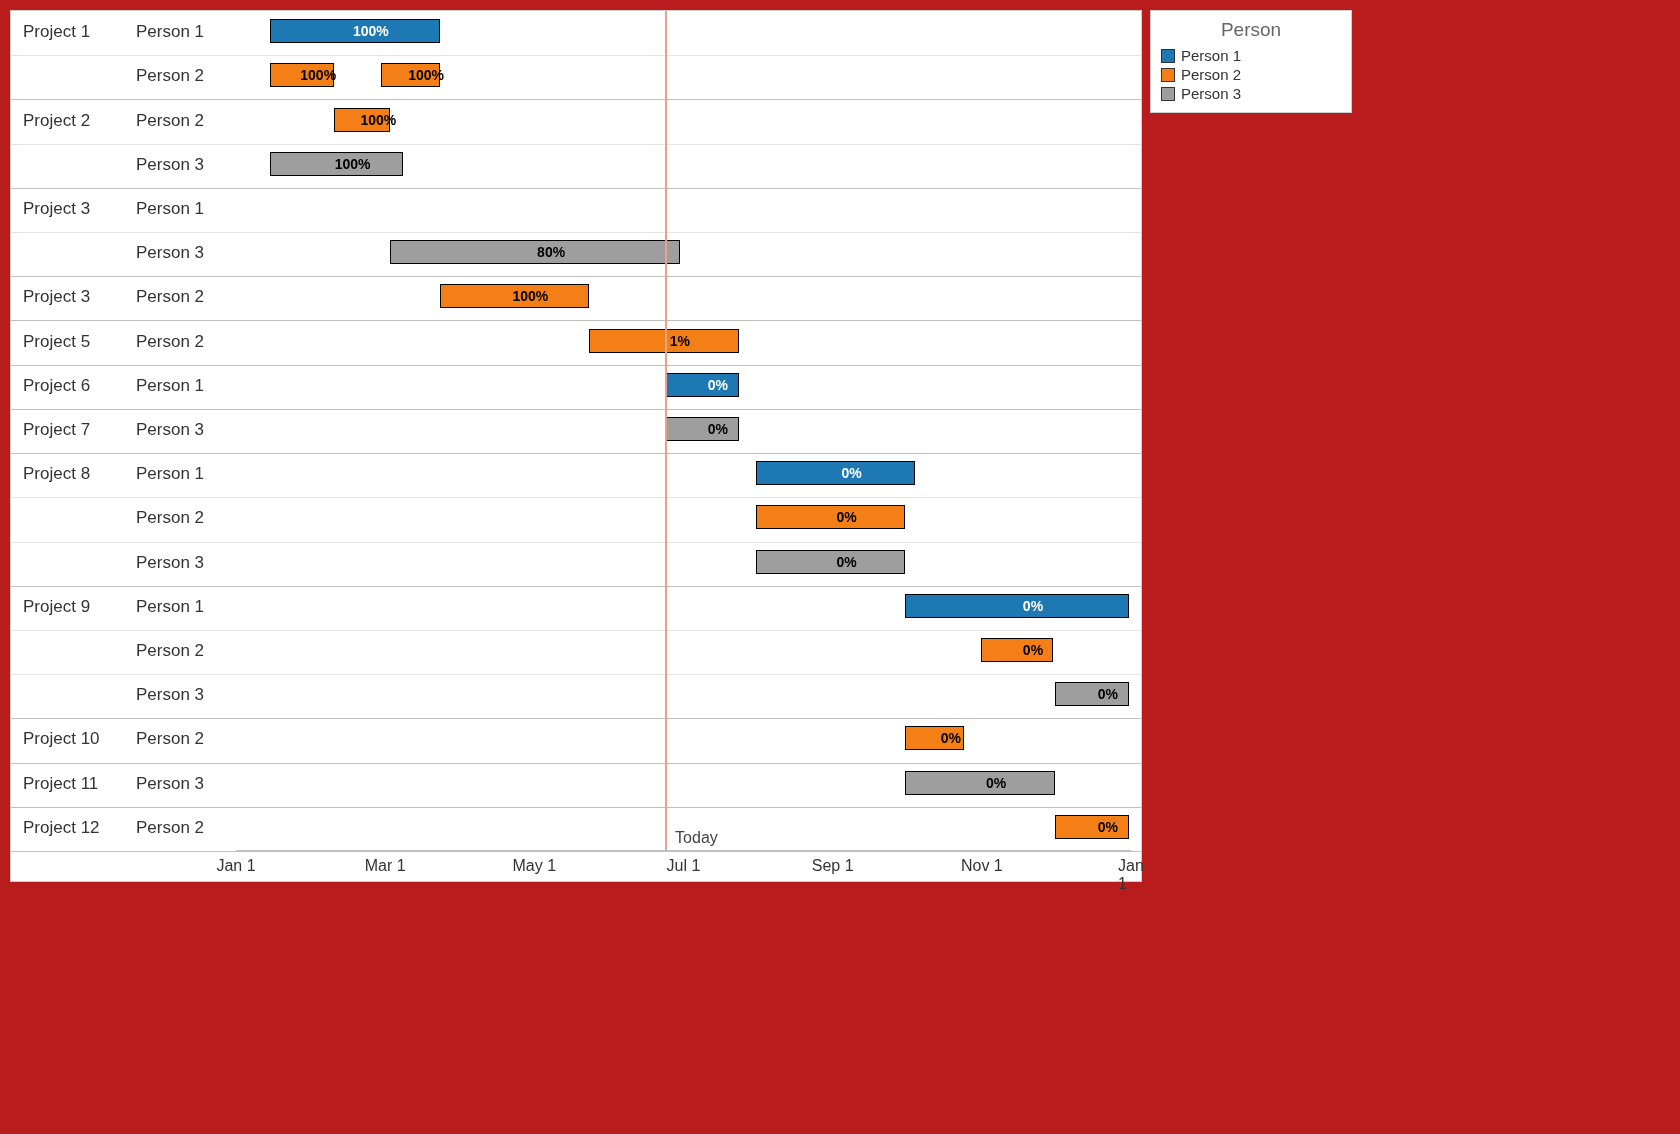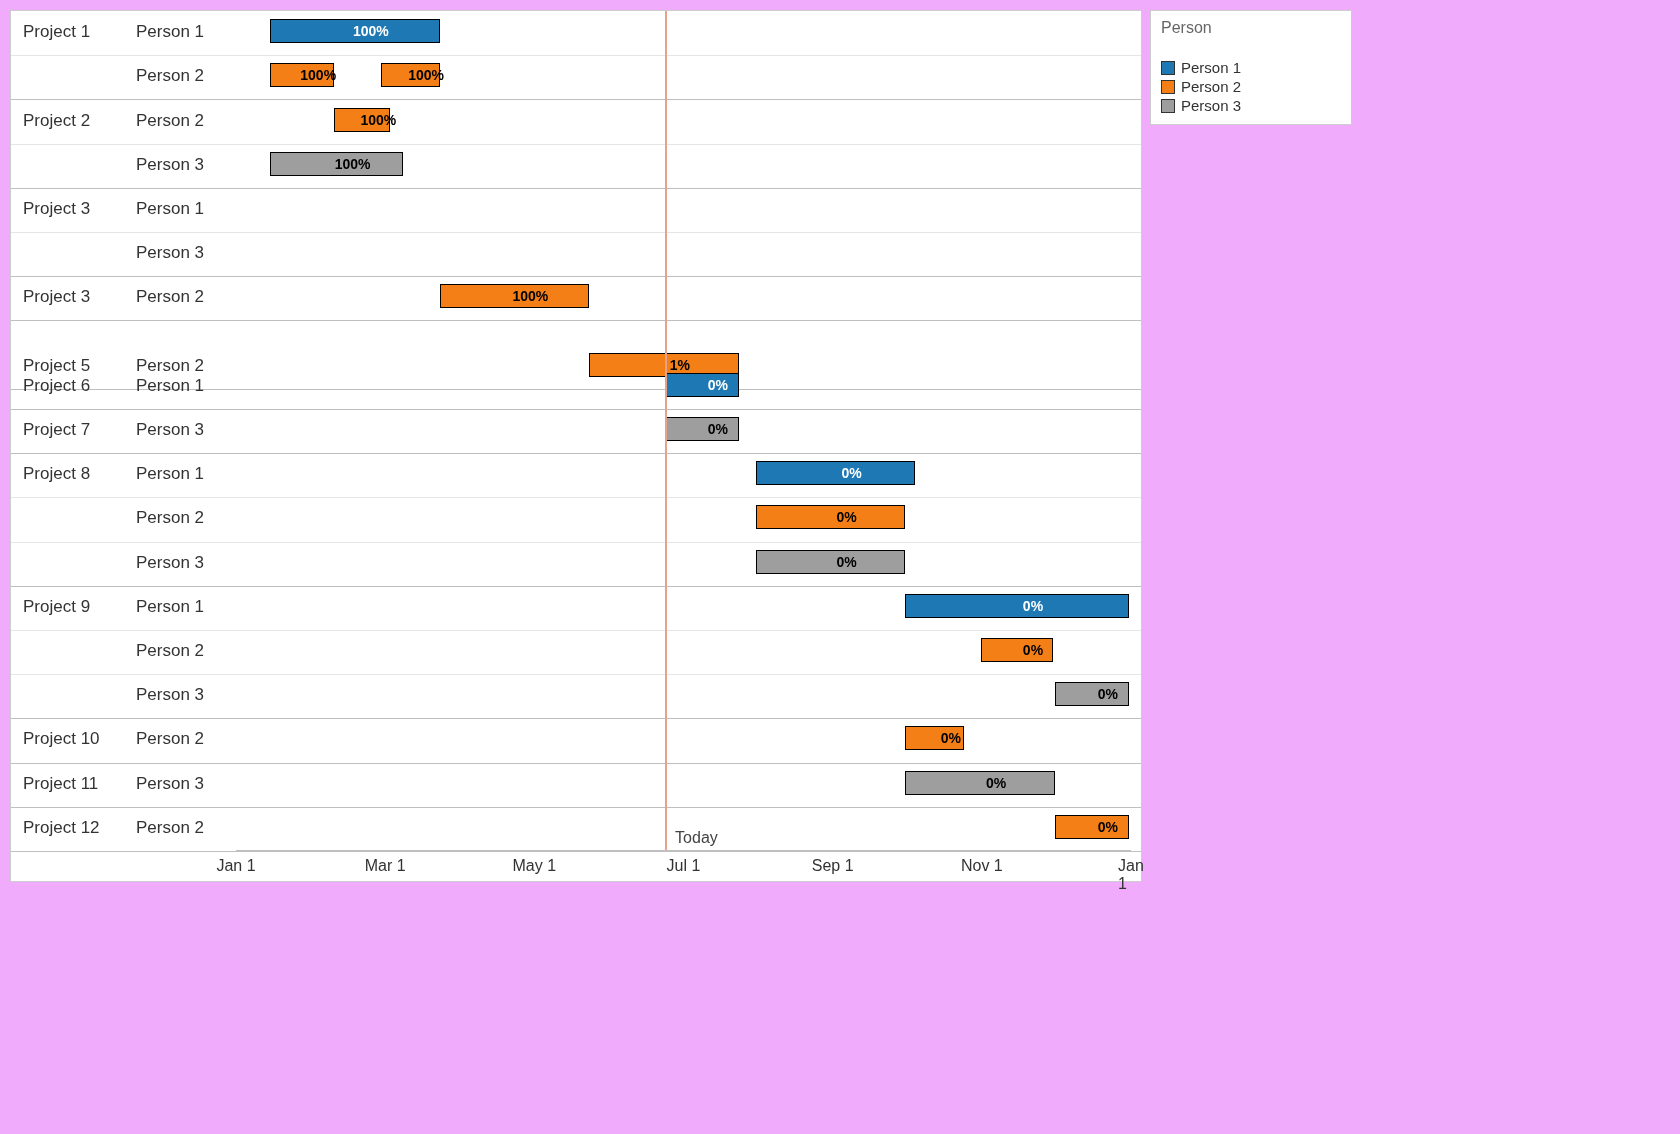--- a/index.html
+++ b/index.html
@@ -1,19 +1,19 @@
 <!DOCTYPE html>
 <html><head>
 <meta charset="utf-8">
 <style>
   html,body{margin:0;padding:0;background:#f4f4f4;font-family:"Segoe UI",Arial,sans-serif;color:#333;}
-  .stage{width:1680px;height:1134px;position:relative;background:#f0abfc;}
+  .stage{width:1680px;height:1134px;position:relative;background:#b91c1c;}
   .chart-panel{position:absolute;left:10px;top:10px;width:1130px;height:870px;background:#fff;border:1px solid #ccc;}
   .legend-panel{position:absolute;left:1150px;top:10px;width:180px;background:#fff;border:1px solid #ccc;padding:8px 10px;}
-  .legend-title{font-size:16px;color:#666;margin-bottom:22px;}
+  .legend-title{font-size:19px;color:#666;margin-bottom:6px;text-align:center;}
   .legend-item{display:flex;align-items:center;font-size:15px;color:#333;margin:2px 0;}
   .swatch{width:12px;height:12px;border:1px solid #333;margin-right:6px;}
   
   .rows{position:absolute;left:0;top:0;right:0;}
   .row{height:40px;border-bottom:1px solid #e6e6e6;position:relative;}
   .row.group-last{border-bottom:1px solid #bfbfbf;}
   .proj-label{position:absolute;left:12px;top:8px;font-size:17px;color:#333;}
   .person-label{position:absolute;left:125px;top:8px;font-size:17px;color:#333;}
   .plot{position:absolute;left:225px;right:10px;top:0;bottom:0;}
   .bar{position:absolute;top:5px;height:24px;border:1px solid #000;display:flex;align-items:center;justify-content:center;font-weight:bold;font-size:14px;box-sizing:border-box;padding-left:32px;}
@@ -57,29 +57,32 @@
           <div class="plot">
             <div class="bar" style="left: 34.3288px; width: 132.411px; top: 8.10526px; background: rgb(158, 158, 158); color: rgb(0, 0, 0);">100%</div>
           </div>
         </div>
         <div class="row" style="height: 44.2105px; top: 176.842px; position: absolute; left: 0px; right: 0px; text-align: center;">
           <div class="proj-label" style="top: 11.1053px;">Project 3</div>
           <div class="person-label" style="top: 11.1053px;">Person 1</div>
         </div>
         <div class="row group-last" style="height: 44.2105px; top: 221.053px; position: absolute; left: 0px; right: 0px;">
           <div class="person-label" style="top: 11.1053px;">Person 3</div>
+          <div class="plot">
+            <div class="bar" style="left: 154.479px; width: 289.342px; top: 8.10526px; background: rgb(158, 158, 158); color: rgb(0, 0, 0);">80%</div>
+          </div>
         </div>
         <div class="row group-last" style="height: 44.2105px; top: 265.263px; position: absolute; left: 0px; right: 0px;">
           <div class="proj-label" style="top: 11.1053px;">Project 3</div>
           <div class="person-label" style="top: 11.1053px;">Person 2</div>
           <div class="plot">
             <div class="bar" style="left: 203.521px; width: 149.575px; top: 8.10526px; background: rgb(245, 127, 23); color: rgb(0, 0, 0);">100%</div>
           </div>
         </div>
-        <div class="row group-last" style="height: 44.2105px; top: 309.474px; position: absolute; left: 0px; right: 0px; margin-top: 24px;">
+        <div class="row group-last" style="height: 44.2105px; top: 309.474px; position: absolute; left: 0px; right: 0px;">
           <div class="proj-label" style="top: 11.1053px;">Project 5</div>
           <div class="person-label" style="top: 11.1053px;">Person 2</div>
           <div class="plot">
             <div class="bar" style="left: 353.096px; width: 149.575px; top: 8.10526px; background: rgb(245, 127, 23); color: rgb(0, 0, 0);">1%</div>
           </div>
         </div>
         <div class="row group-last" style="height: 44.2105px; top: 353.684px; position: absolute; left: 0px; right: 0px;">
           <div class="proj-label" style="top: 11.1053px;">Project 6</div>
           <div class="person-label" style="top: 11.1053px;">Person 1</div>
           <div class="plot">

